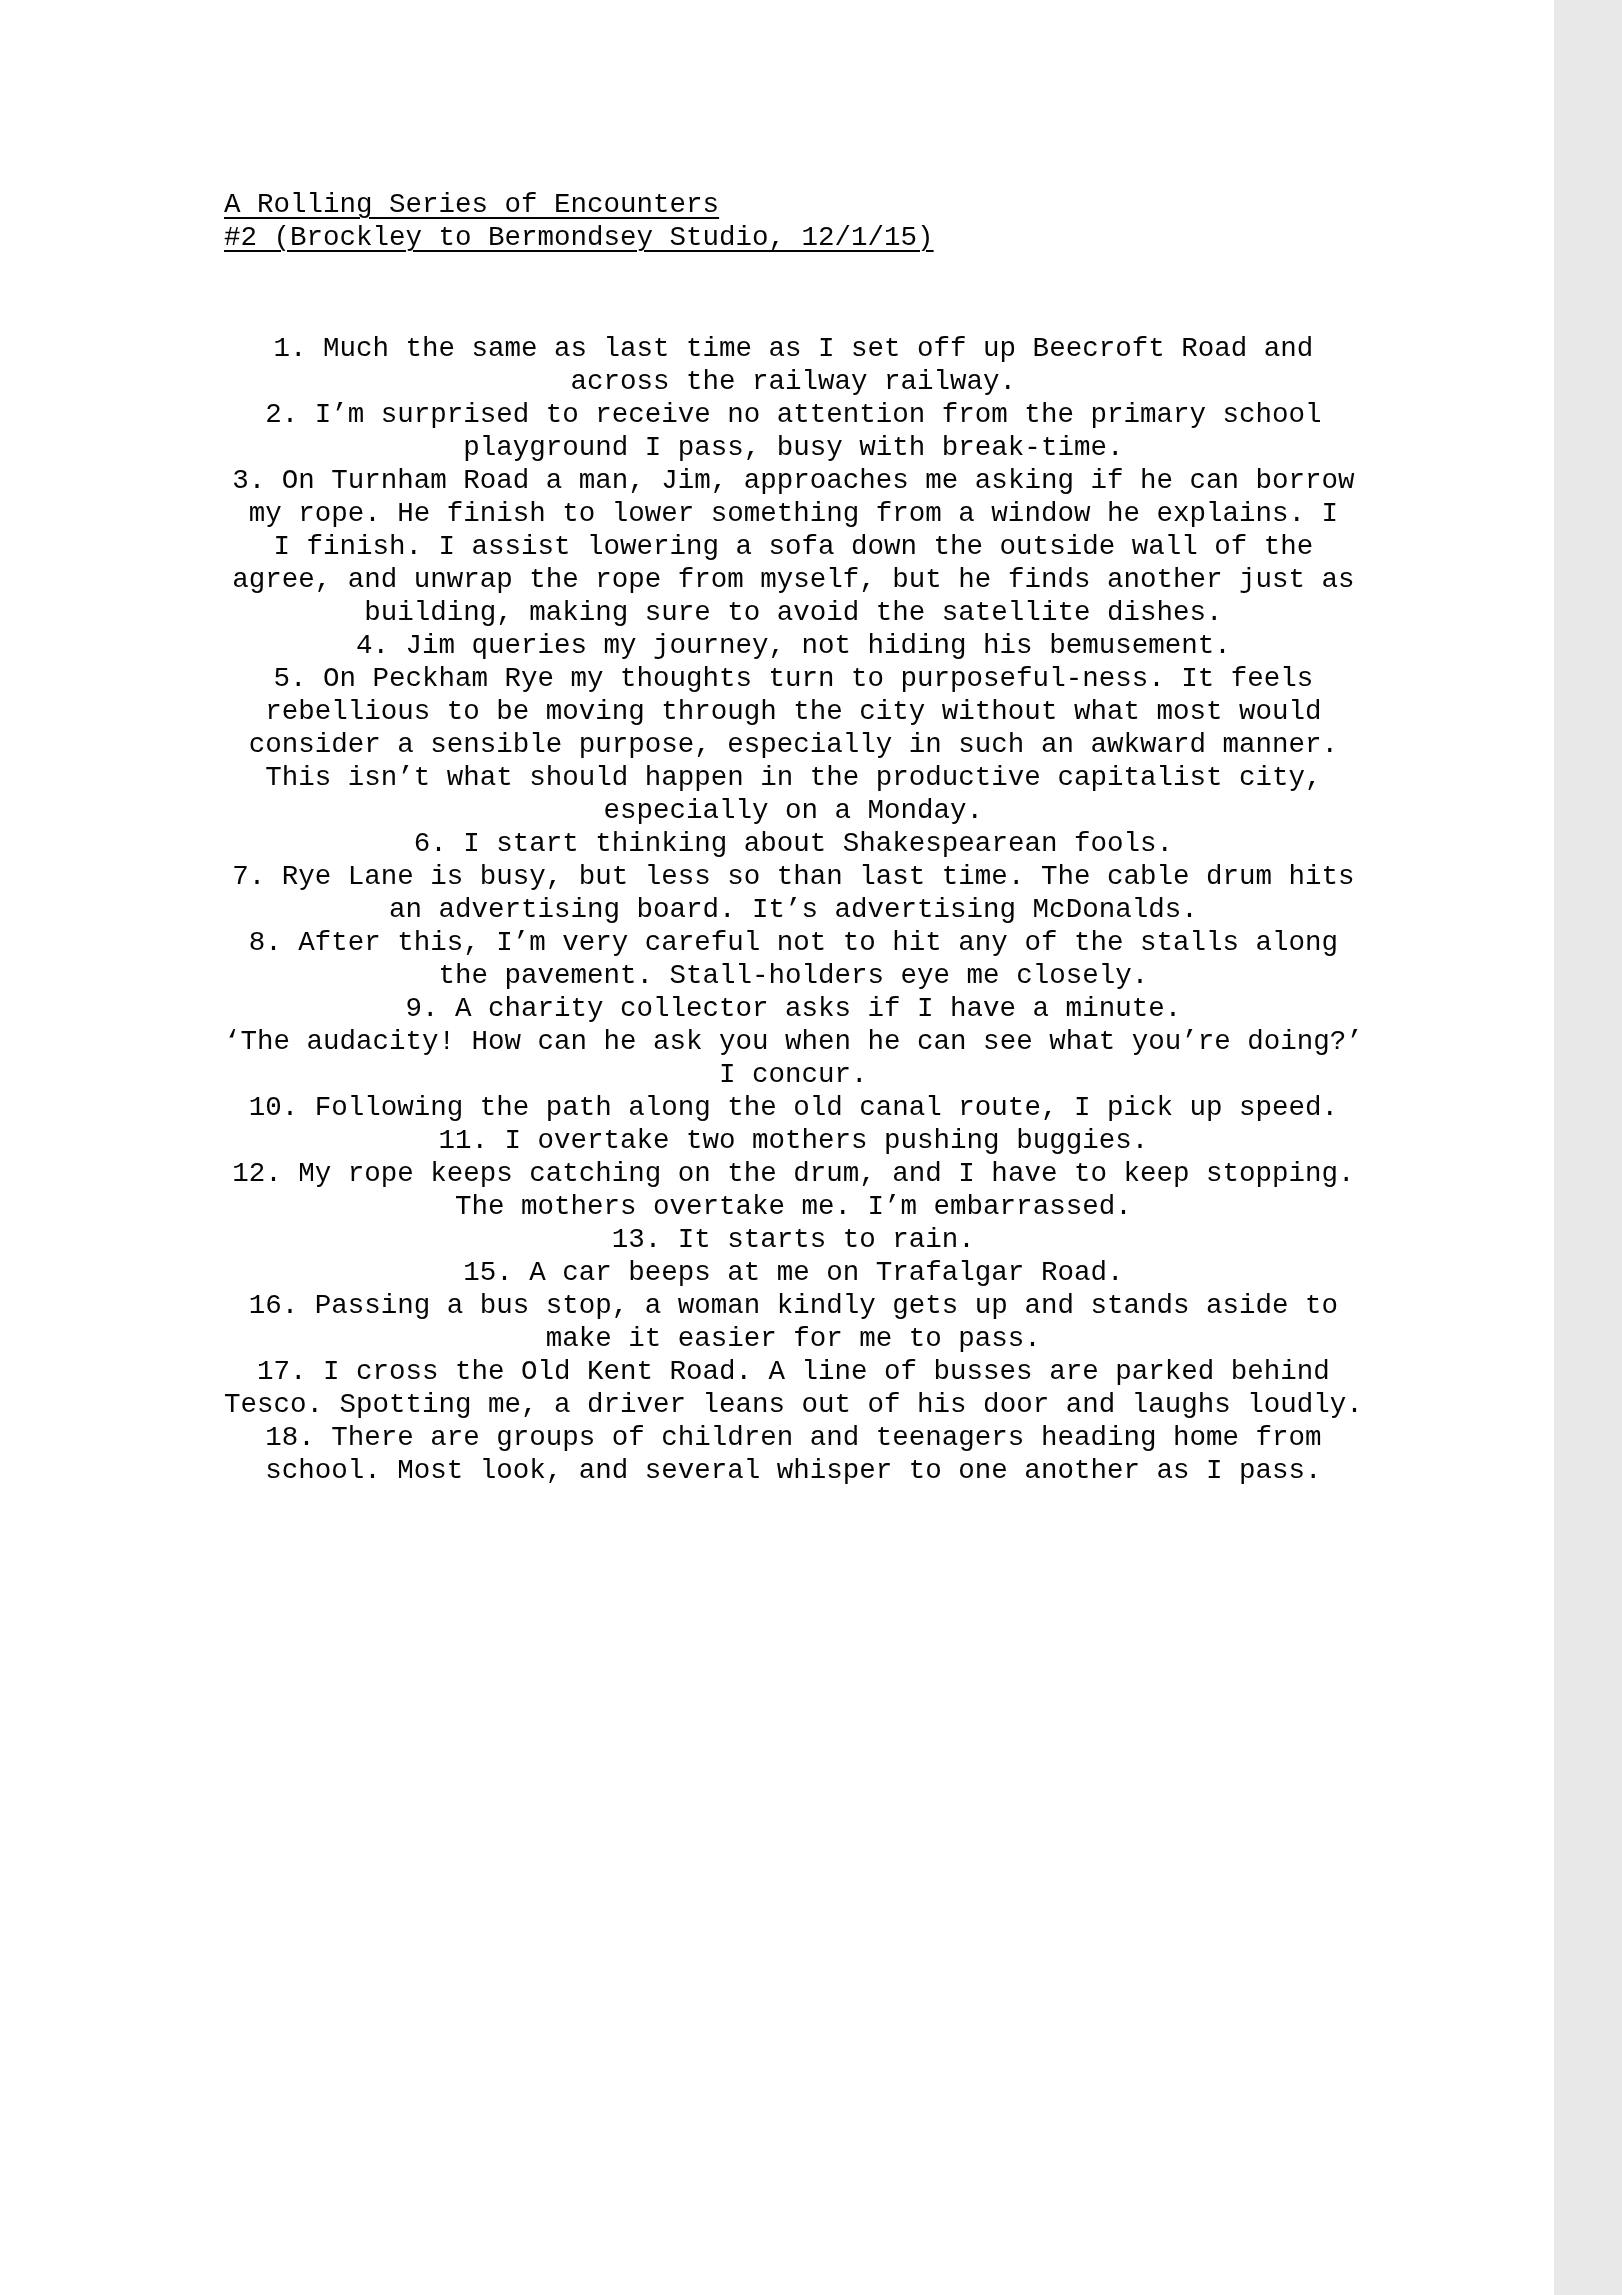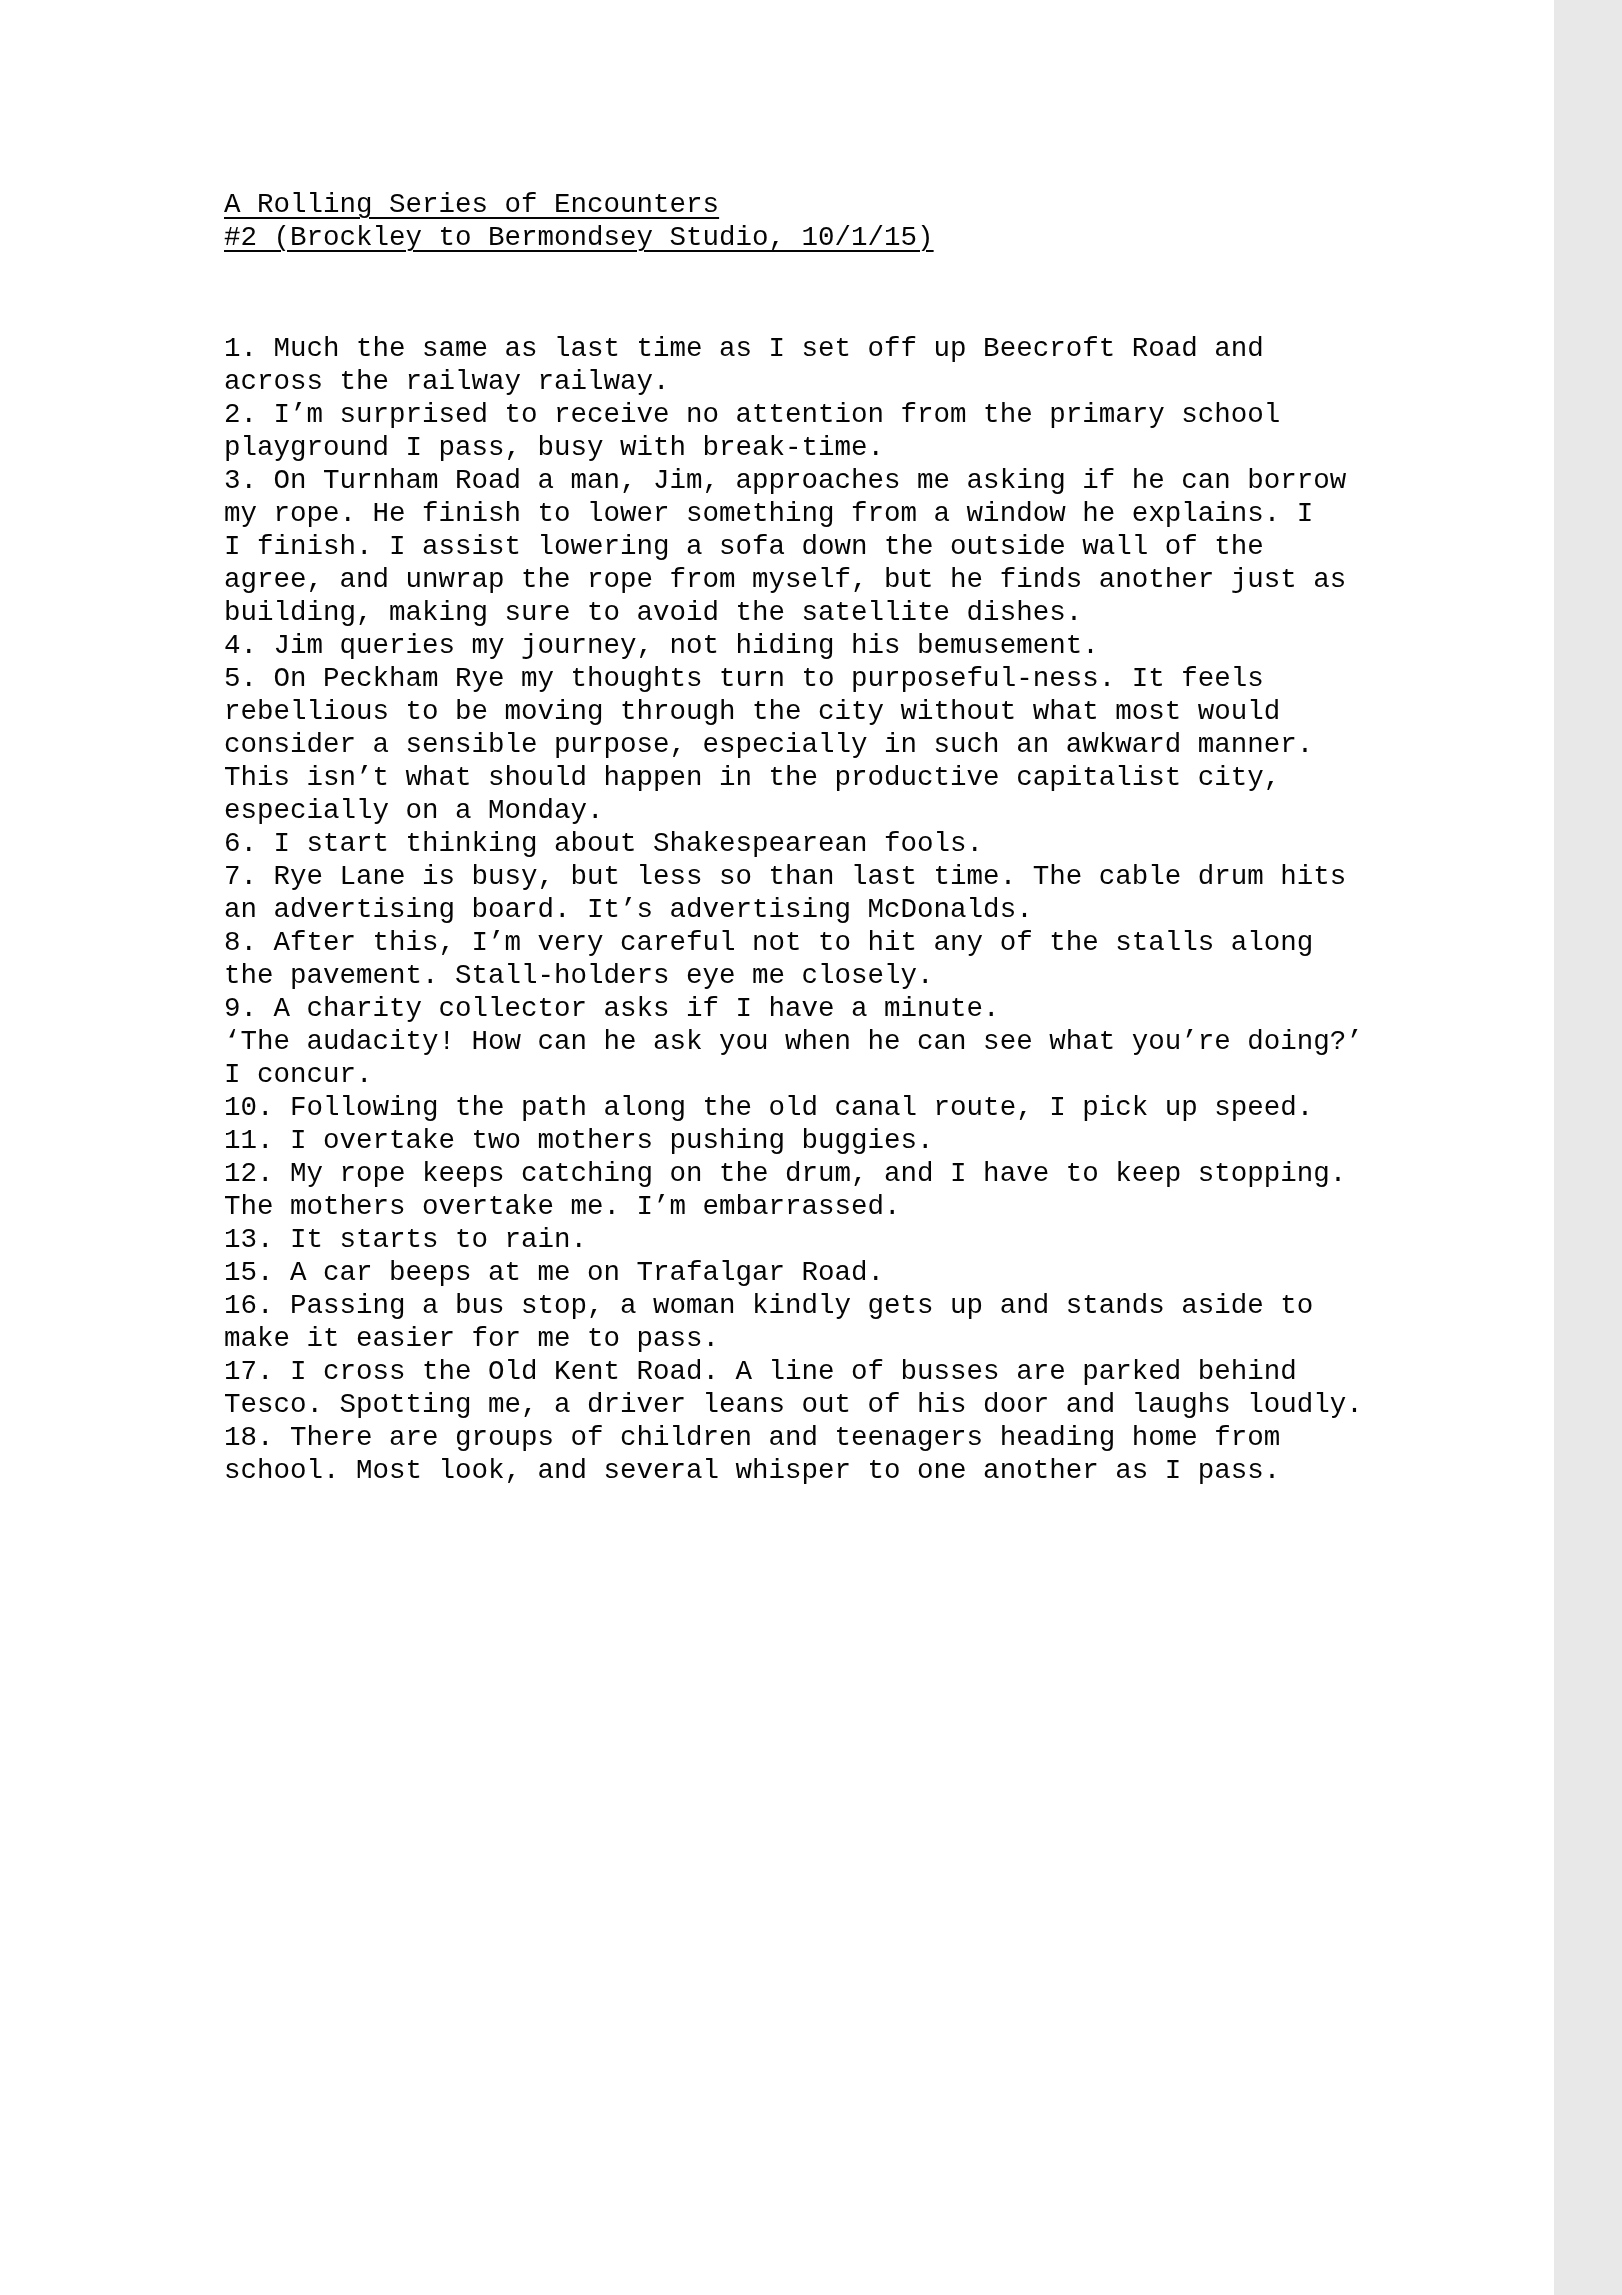--- a/index.html
+++ b/index.html
@@ -31,29 +31,30 @@
   }
   .body-block {
     position: absolute;
     left: 224px;
     top: 332px;
   }
   .line {
     font-size: 27.5px;
     line-height: 33px;
     white-space: pre;
+    text-align: center;
   }
 </style>
 </head>
 <body>
 
 <div class="page">
   <div class="title-block">
     <div class="title-line">A Rolling Series of Encounters</div>
-    <div class="title-line">#2 (Brockley to Bermondsey Studio, 10/1/15)</div>
+    <div class="title-line">#2 (Brockley to Bermondsey Studio, 12/1/15)</div>
   </div>
   <div class="body-block">
       <div class="line">1. Much the same as last time as I set off up Beecroft Road and</div>
       <div class="line">across the railway railway.</div>
       <div class="line">2. I’m surprised to receive no attention from the primary school</div>
       <div class="line">playground I pass, busy with break-time.</div>
       <div class="line">3. On Turnham Road a man, Jim, approaches me asking if he can borrow</div>
       <div class="line">my rope. He finish to lower something from a window he explains. I</div>
       <div class="line">I finish. I assist lowering a sofa down the outside wall of the</div>
       <div class="line">agree, and unwrap the rope from myself, but he finds another just as</div>

